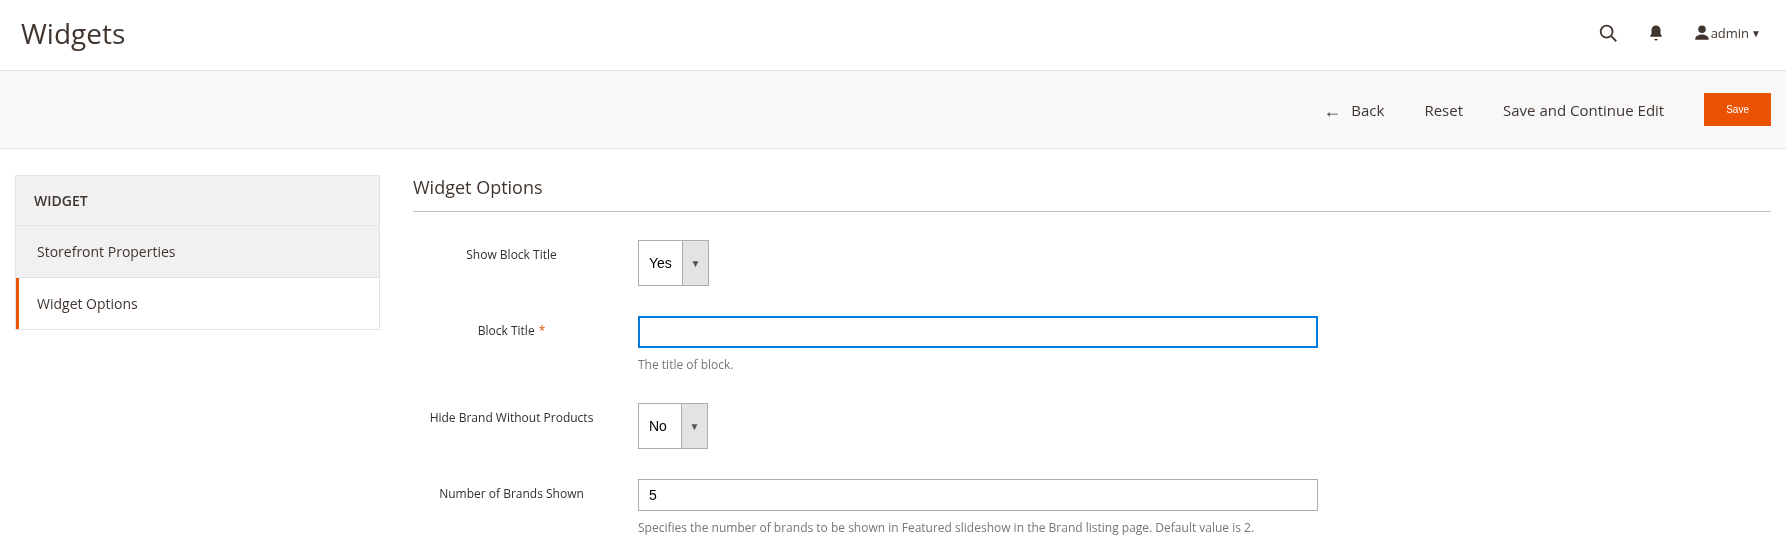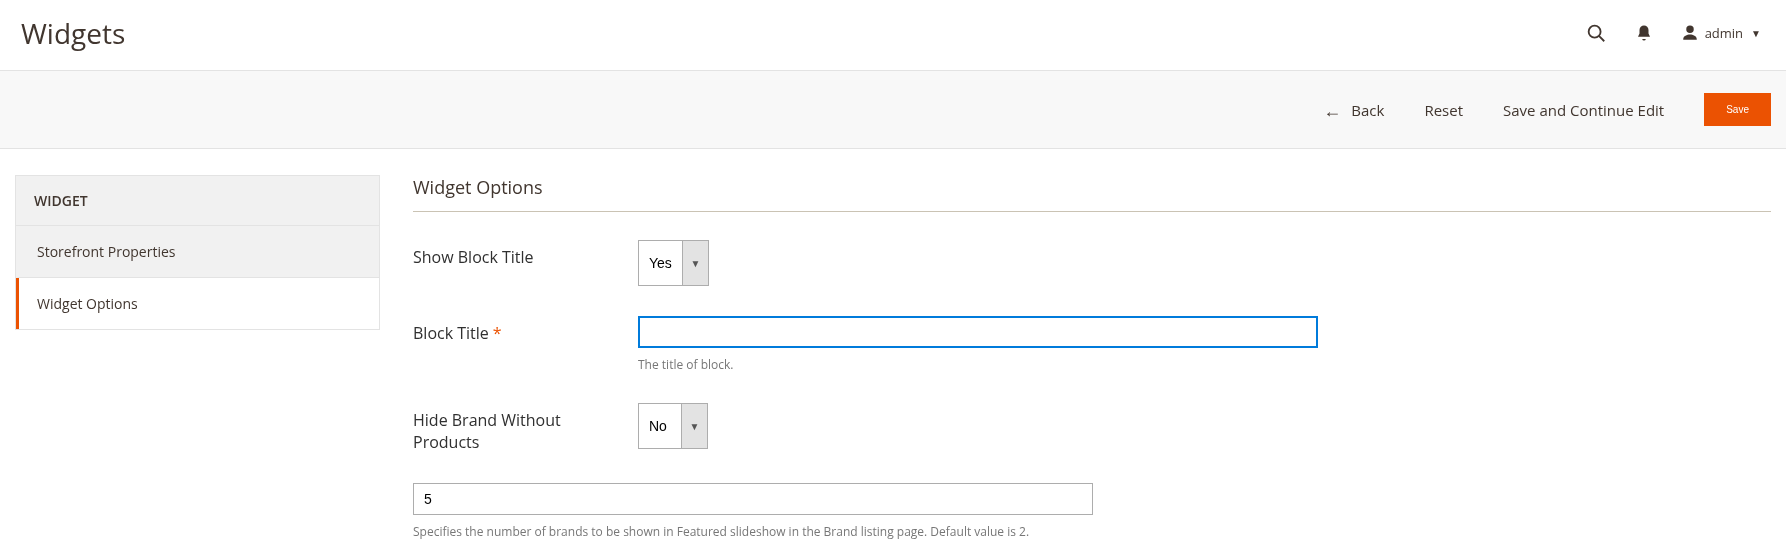--- a/index.html
+++ b/index.html
@@ -30,21 +30,21 @@
   .icon-btn {
     display: inline-flex;
     align-items: center;
     justify-content: center;
     cursor: pointer;
     color: #41362f;
   }
   .admin-user {
     display: inline-flex;
     align-items: center;
-    gap: 6px;
+    gap: 0;
     cursor: pointer;
     color: #41362f;
     font-size: 13px;
   }
   .admin-user .caret {
     font-size: 10px;
     margin-left: 2px;
   }
 
   
@@ -129,24 +129,24 @@
     margin-bottom: 28px;
   }
 
   .form-row {
     display: flex;
     align-items: flex-start;
     margin-bottom: 30px;
   }
   .form-label {
     width: 225px;
-    text-align: left;
+    text-align: center;
     padding-right: 28px;
     padding-top: 6px;
-    font-size: 16px;
+    font-size: 12px;
     color: #303030;
     flex-shrink: 0;
   }
   .req-mark {
     color: #eb5202;
     margin-left: 4px;
   }
   .form-field { flex: 1; max-width: 680px; }
 
   .select-wrap {
@@ -276,20 +276,21 @@
         <div class="select-wrap">
           <select>
             <option>No</option>
           </select>
           <span class="select-arrow">▼</span>
         </div>
       </div>
     </div>
 
     <div class="form-row">
+      <div class="form-label">Number of Brands Shown</div>
       <div class="form-field">
         <input type="text" class="text-input" value="5" style="">
         <div class="field-note">Specifies the number of brands to be shown in Featured slideshow in the Brand listing page. Default value is 2.</div>
       </div>
     </div>
 
   </div>
 </div>
 
 </body></html>

